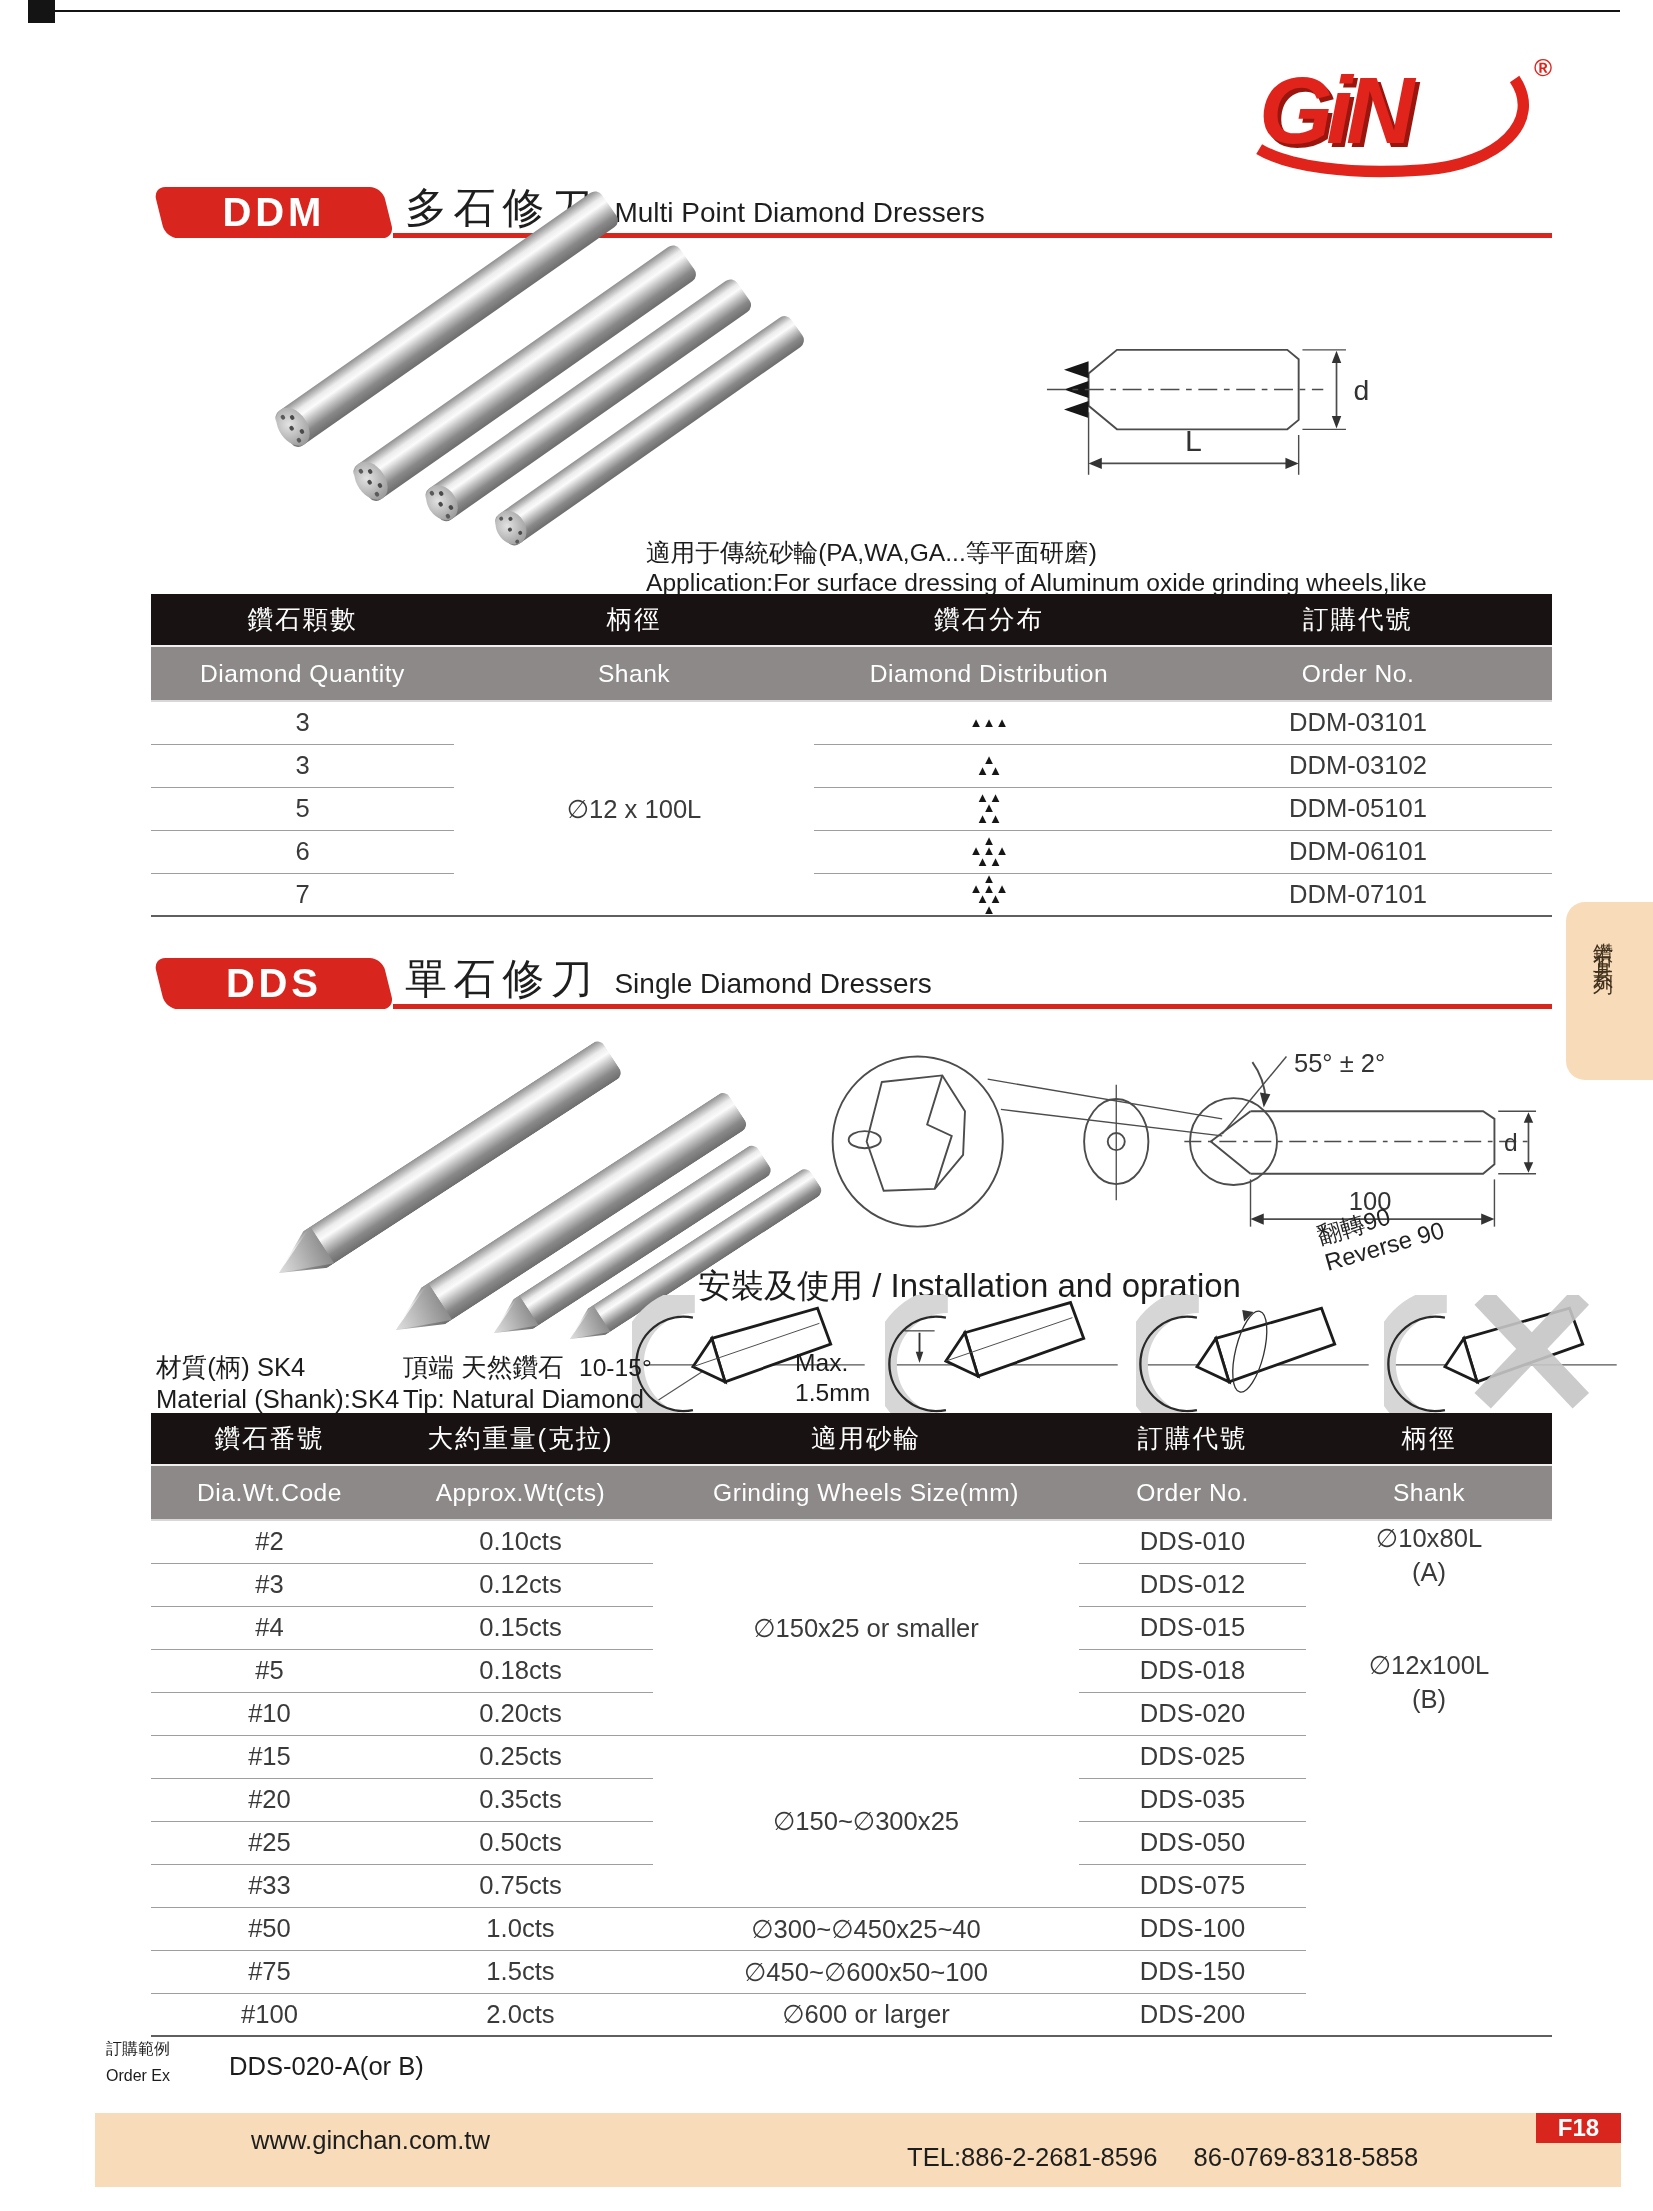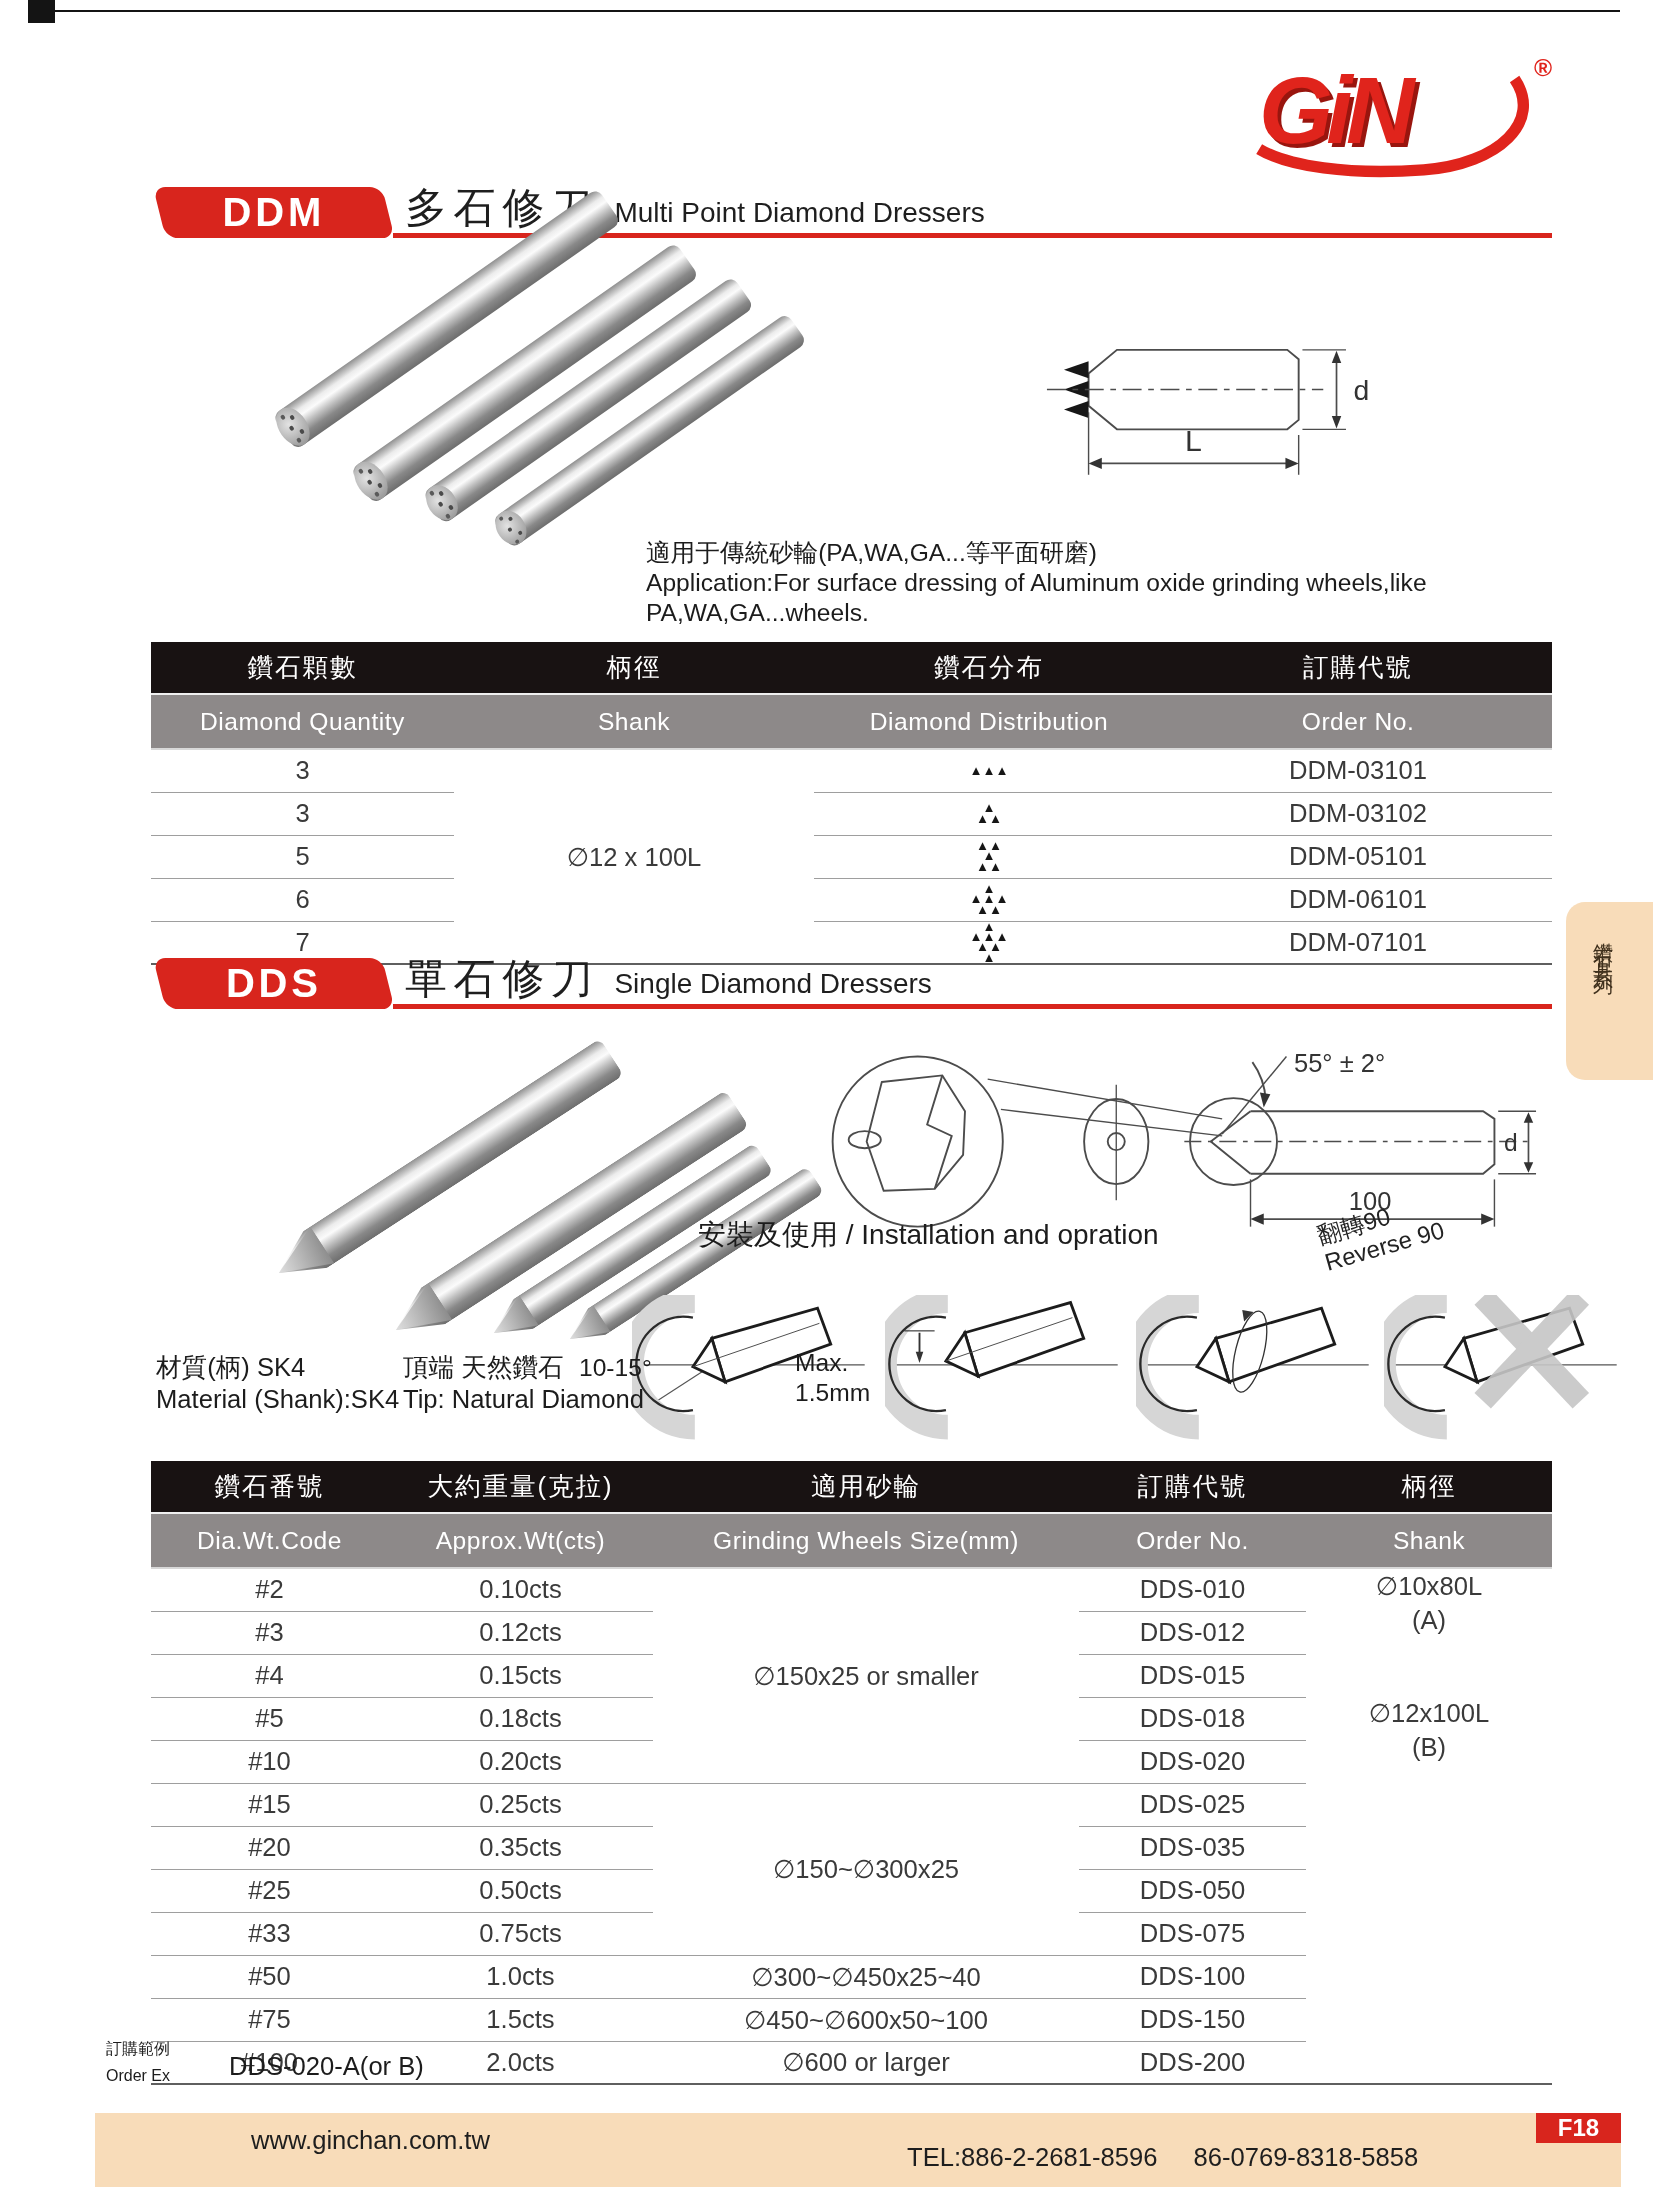--- a/index.html
+++ b/index.html
@@ -36,27 +36,27 @@
   .rod .dots{position:absolute;left:9.5px;top:46%;width:4.7px;height:4.7px;border-radius:50%;background:#4a4a4a;
        box-shadow:6.6px -8.5px 0 #4a4a4a,6.6px 8.5px 0 #4a4a4a,-0.9px -14px 0 #5a5a5a,-0.9px 14px 0 #5a5a5a;}
   .rod-p{clip-path:polygon(0 50%,11% 0,100% 0,100% 100%,11% 100%);}
   .rod-p .facet{position:absolute;left:0;top:0;width:13%;height:100%;
        background:linear-gradient(100deg,#e6e6e6,#8a8a8a);clip-path:polygon(0 50%,100% 0,100% 100%);}
 
   
   .app-text{left:646px;top:538px;font-size:24.6px;line-height:30px;color:#1c1c1c;}
   .mat-text{font-size:25.6px;line-height:32px;color:#1c1c1c;}
   .small-note{font-size:24.6px;color:#1c1c1c;line-height:30px;}
-  .install-label{left:698px;top:1216px;font-size:28px;color:#1c1c1c;text-align:right;}
+  .install-label{left:698px;top:1264px;font-size:33px;color:#1c1c1c;text-align:right;}
   .reverse-label{left:1314px;top:1223px;font-size:24px;line-height:28px;color:#232323;
                  transform:rotate(-16deg);transform-origin:0 0;}
 
   
   .cat-table{position:absolute;left:151px;border-collapse:collapse;table-layout:fixed;width:1401px;
-             border-bottom:2.8px solid #5f5f5f;margin-top:48px;}
+             border-bottom:2.8px solid #5f5f5f;}
   .cat-table td{text-align:center;vertical-align:middle;font-size:25.6px;color:#3a3a3a;padding:0;}
   tr.hz td{background:#181212;color:#fff;height:51px;font-size:25.6px;letter-spacing:1.9px;}
   tr.he td{background:#8d8989;color:#fff;height:53px;font-size:24.6px;letter-spacing:0.5px;
            border-top:2.8px solid #f0f0f0;border-bottom:2.8px solid #d8d8d8;}
   tr.data{height:43px;}
   td.bt{border-top:1.9px solid #9e9e9e;}
   .tri-cell{line-height:0;}
   .tri-row{font-size:13.2px;line-height:10.4px;color:#161616;text-align:center;letter-spacing:0;}
   td.shank-cell{vertical-align:top;line-height:34px;}
   .shank-gap{height:59px;}

